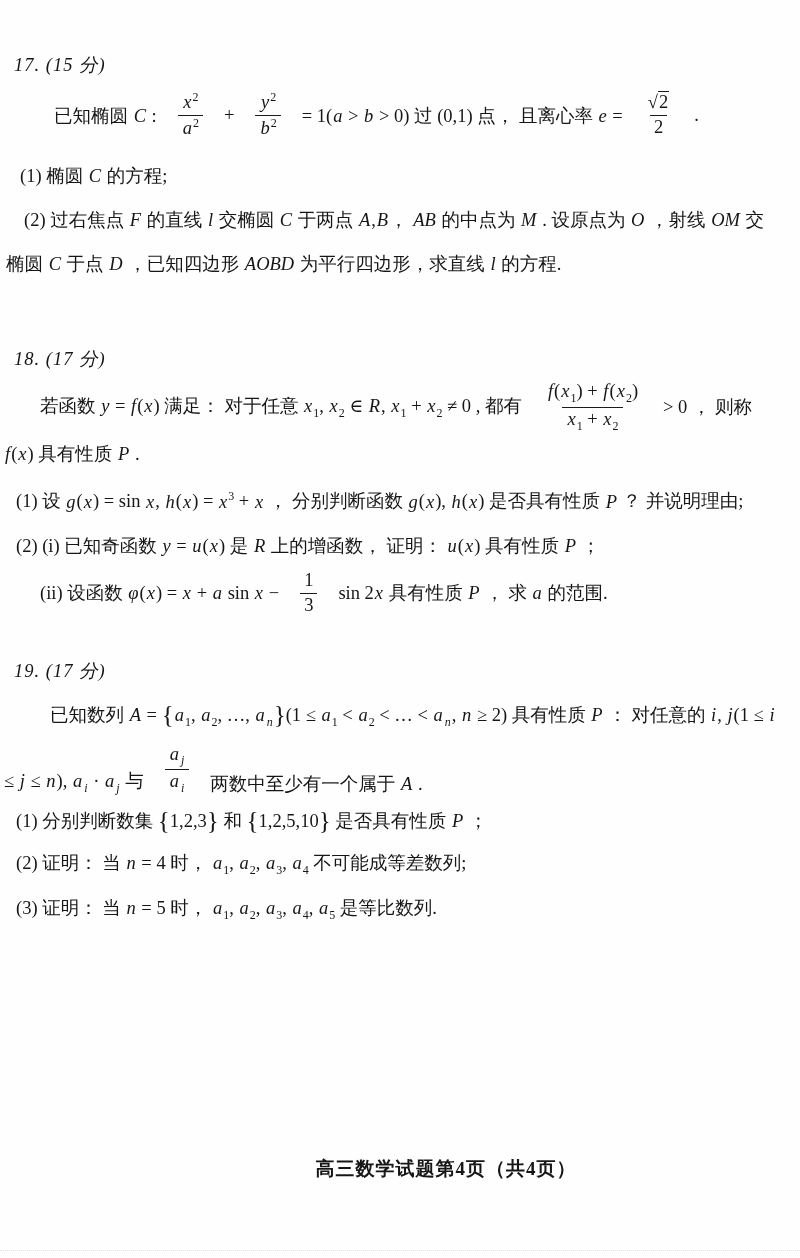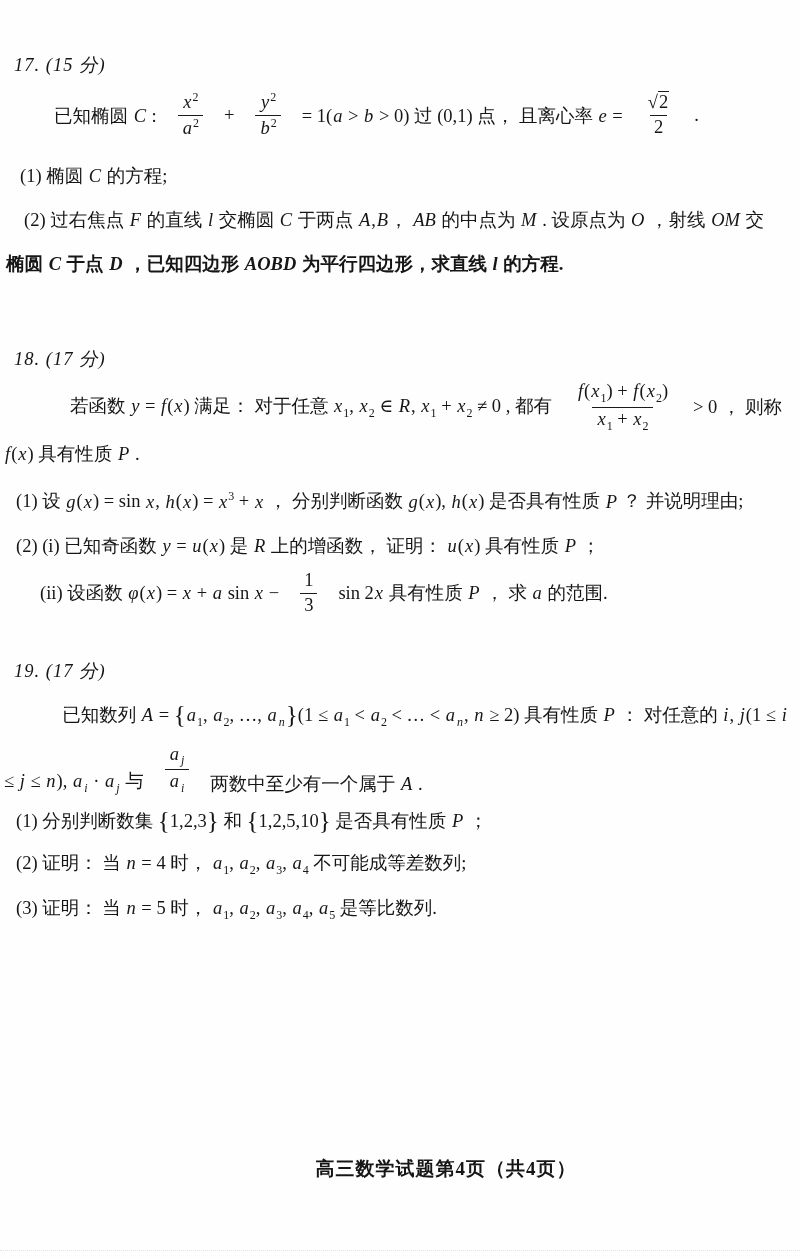--- a/index.html
+++ b/index.html
@@ -31,29 +31,29 @@
     text-align:center; margin:0 5px; line-height:1.25; vertical-align:middle;
   }
   .frac .num { padding:0 4px 1px; display:block; }
   .frac .den { border-top:1.6px solid #1a1a1a; padding:0 4px; display:block; }
   .ov { border-top:1.6px solid #1a1a1a; padding:0 1px; }
   .br { font-size:25px; line-height:1; vertical-align:-2px; }
   
   .q17-intro  { margin:10px 0 0 54px; }
   .q17-item1  { margin:20px 0 0 20px; }
   .q17-item2a { margin:14px 0 0 24px; }
-  .q17-item2b { margin:14px 0 0 6px;font-weight:bold; }
+  .q17-item2b { margin:14px 0 0 6px; }
   
-  .q18-intro  { margin:6px 0 0 70px; }
+  .q18-intro  { margin:6px 0 0 40px; }
   .q18-intro2 { margin:6px 0 0 4px; }
   .q18-item1  { margin:12px 0 0 16px; }
   .q18-item2  { margin:14px 0 0 16px; }
   .q18-item3  { margin:8px 0 0 40px; }
   
-  .q19-intro1 { margin:14px 0 0 50px;text-align:center; }
+  .q19-intro1 { margin:14px 0 0 50px; }
   .q19-intro2 { margin:6px 2px 0 4px;align-items:flex-end; }
   .q19-item1  { margin:10px 0 0 16px; }
   .q19-item2  { margin:12px 0 0 16px; }
   .q19-item3  { margin:8px 0 0 16px; }
   #footer {
     position:absolute; top:1156px; left:0; width:800px;
     text-align:center; padding-left:46px;
     font-weight:bold; font-size:19px; letter-spacing:1px;
   }
   .scan-edge {

